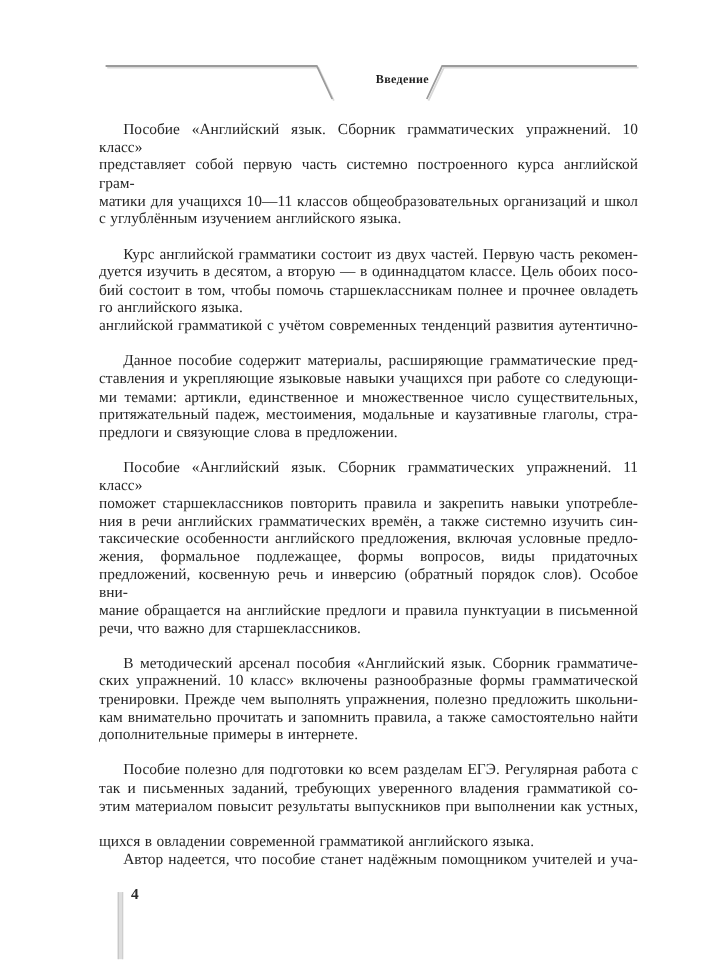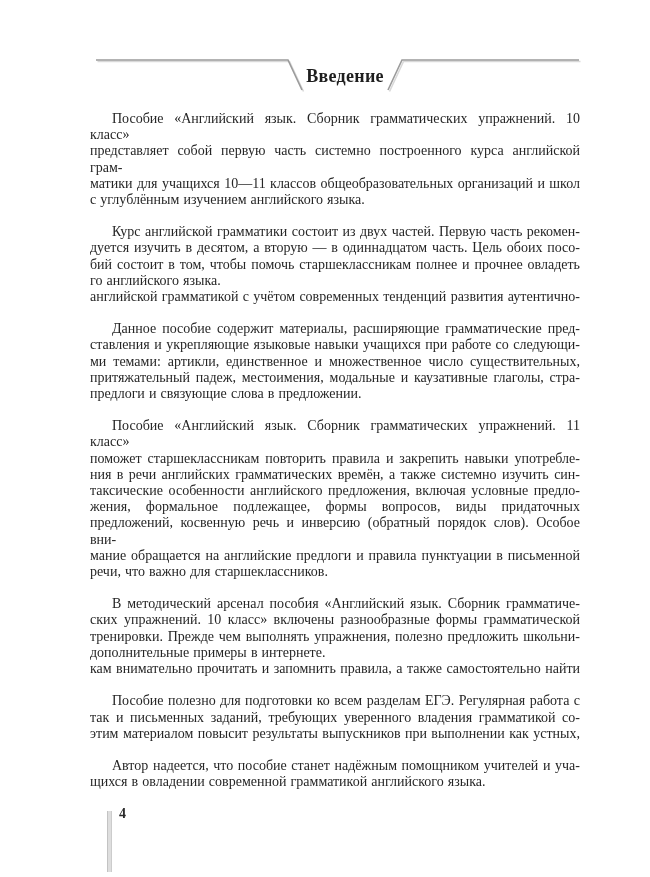--- a/index.html
+++ b/index.html
@@ -25,22 +25,22 @@
   }
   .page-header svg {
     position: absolute;
     top: 0; left: 0;
   }
   .header-title {
     position: absolute;
     left: 300px;
     top: 66px;
     width: 90px;
-    text-align: center;
-    font-size: 18px;
+    text-align: right;
+    font-size: 11px;
     font-weight: bold;
     letter-spacing: 0.3px;
     color: #1e1e1e;
   }
 
   
   .content {
     position: absolute;
     left: 90px;
     top: 111px;
@@ -106,65 +106,65 @@
     </p>
     <div class="line first">Пособие «Английский язык. Сборник грамматических упражнений. 10 класс»</div>
     <div class="line">представляет собой первую часть системно построенного курса английской грам-</div>
     <div class="line">матики для учащихся 10—11 классов общеобразовательных организаций и школ</div>
     <div class="line last">с углублённым изучением английского языка.</div>
   <p></p>
 
   <p class="para">
     </p>
     <div class="line first">Курс английской грамматики состоит из двух частей. Первую часть рекомен-</div>
-    <div class="line">дуется изучить в десятом, а вторую — в одиннадцатом часть. Цель обоих посо-</div>
+    <div class="line">дуется изучить в десятом, а вторую — в одиннадцатом классе. Цель обоих посо-</div>
     <div class="line">бий состоит в том, чтобы помочь старшеклассникам полнее и прочнее овладеть</div>
     <div class="line last">го английского языка.</div>
     <div class="line">английской грамматикой с учётом современных тенденций развития аутентично-</div>
   <p></p>
 
   <p class="para">
     </p>
     <div class="line first">Данное пособие содержит материалы, расширяющие грамматические пред-</div>
     <div class="line">ставления и укрепляющие языковые навыки учащихся при работе со следующи-</div>
     <div class="line">ми темами: артикли, единственное и множественное число существительных,</div>
     <div class="line">притяжательный падеж, местоимения, модальные и каузативные глаголы, стра-</div>
     <div class="line last">предлоги и связующие слова в предложении.</div>
   <p></p>
 
   <p class="para">
     </p>
     <div class="line first">Пособие «Английский язык. Сборник грамматических упражнений. 11 класс»</div>
-    <div class="line">поможет старшеклассникам повторить правила и закрепить навыки употребле-</div>
+    <div class="line">поможет старшеклассников повторить правила и закрепить навыки употребле-</div>
     <div class="line">ния в речи английских грамматических времён, а также системно изучить син-</div>
     <div class="line">таксические особенности английского предложения, включая условные предло-</div>
     <div class="line">жения, формальное подлежащее, формы вопросов, виды придаточных</div>
     <div class="line">предложений, косвенную речь и инверсию (обратный порядок слов). Особое вни-</div>
     <div class="line">мание обращается на английские предлоги и правила пунктуации в письменной</div>
     <div class="line last">речи, что важно для старшеклассников.</div>
   <p></p>
 
   <p class="para">
     </p>
     <div class="line first">В методический арсенал пособия «Английский язык. Сборник грамматиче-</div>
     <div class="line">ских упражнений. 10 класс» включены разнообразные формы грамматической</div>
     <div class="line">тренировки. Прежде чем выполнять упражнения, полезно предложить школьни-</div>
+    <div class="line">кам внимательно прочитать и запомнить правила, а также самостоятельно найти</div>
     <div class="line last">дополнительные примеры в интернете.</div>
-    <div class="line">кам внимательно прочитать и запомнить правила, а также самостоятельно найти</div>
   <p></p>
 
   <p class="para">
     </p>
     <div class="line first">Пособие полезно для подготовки ко всем разделам ЕГЭ. Регулярная работа с</div>
     <div class="line">так и письменных заданий, требующих уверенного владения грамматикой со-</div>
     <div class="line">этим материалом повысит результаты выпускников при выполнении как устных,</div>
   <p></p>
 
   <p class="para">
     </p>
+    <div class="line last">щихся в овладении современной грамматикой английского языка.</div>
     <div class="line first">Автор надеется, что пособие станет надёжным помощником учителей и уча-</div>
-    <div class="line last">щихся в овладении современной грамматикой английского языка.</div>
   <p></p>
 
 </div>
 
 <div class="footer-bar"></div>
 <div class="page-number">4</div>
 
 </body></html>

